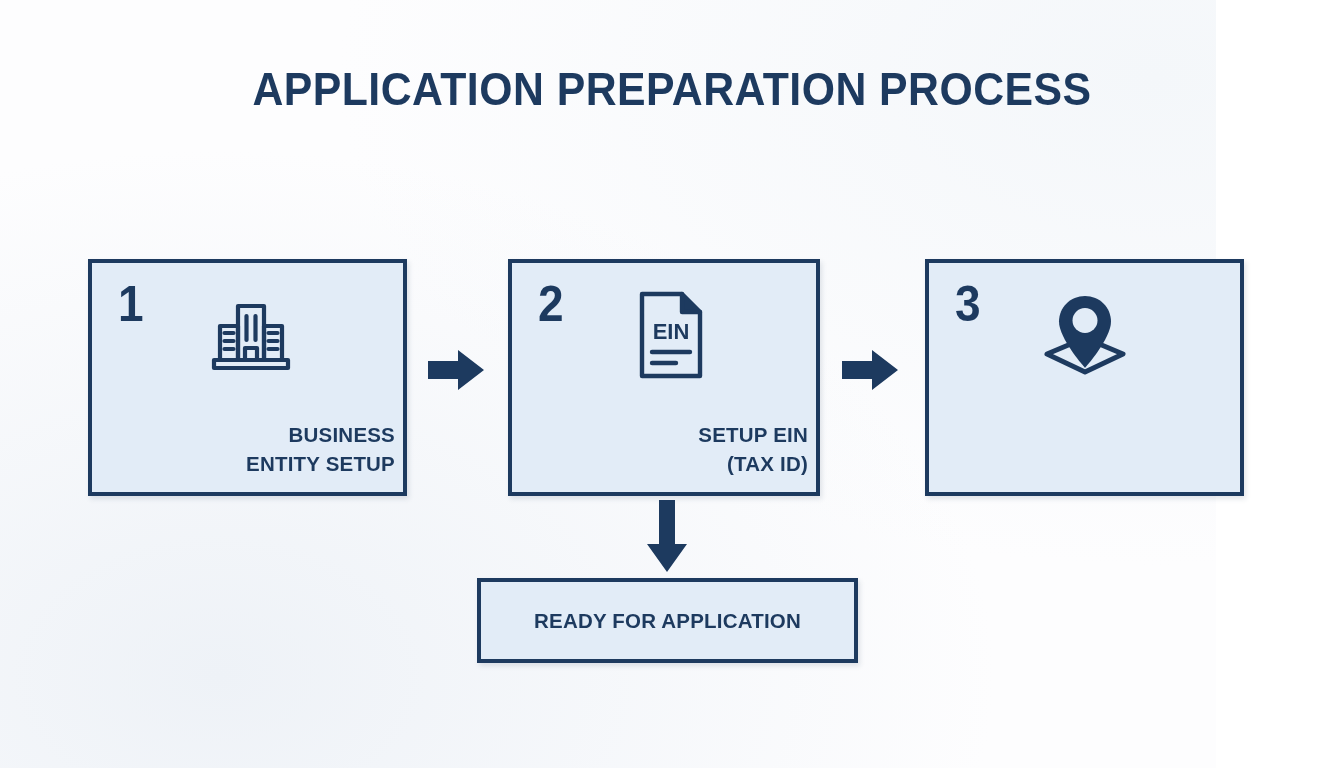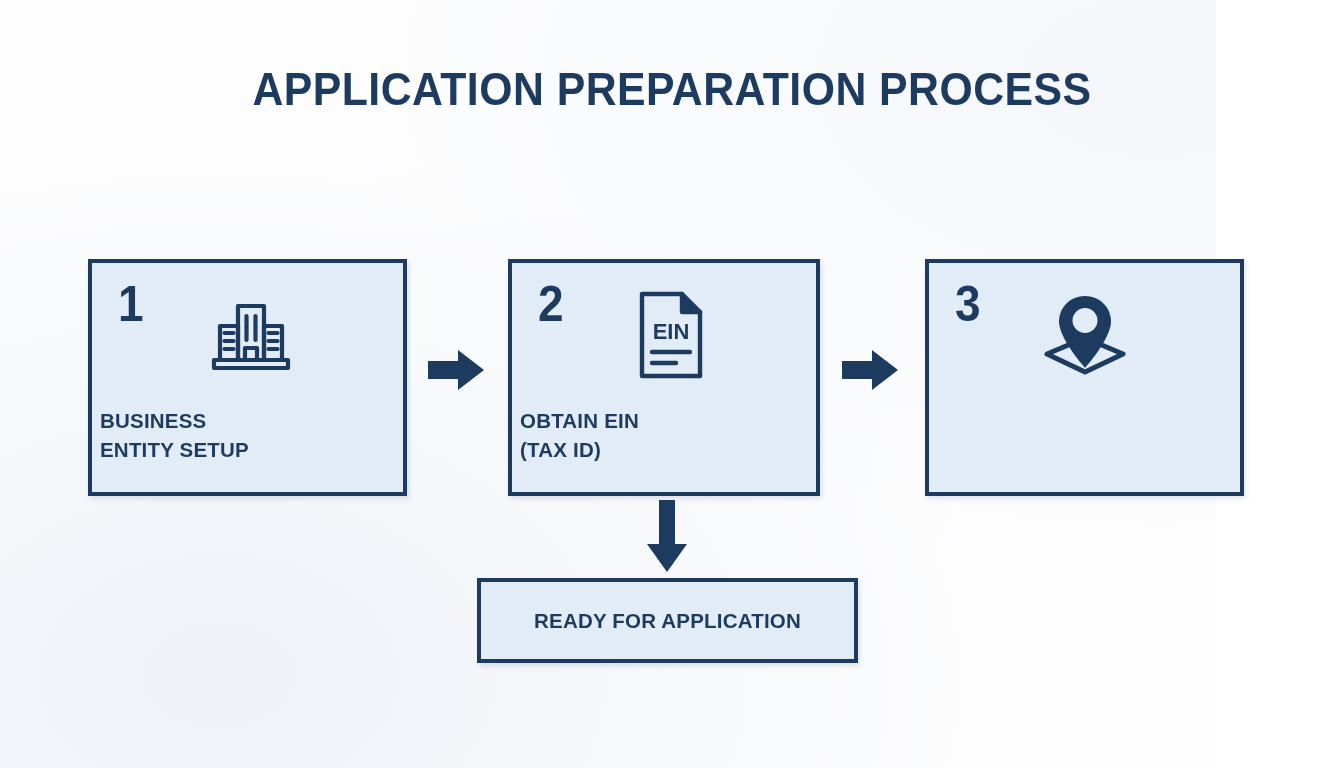--- a/index.html
+++ b/index.html
@@ -76,22 +76,22 @@
     display: flex;
     align-items: center;
     justify-content: flex-end;
   }
   .step-icon svg { display: block; }
 
   .step-label {
     position: absolute;
     left: 8px;
     right: 8px;
-    top: 143px;
-    text-align: left;
+    top: 157px;
+    text-align: right;
     font-size: 20.5px;
     font-weight: 700;
     color: #1d3a5f;
     line-height: 1.42;
     letter-spacing: 0.2px;
     white-space: pre-line;
   }
 
   
   .arrow-right {
@@ -184,21 +184,21 @@
 
         <path d="M10 4 H50 L68 22 V86 H10 Z"></path>
         <path d="M50 4 V22 H68" fill="#1d3a5f"></path>
 
         <path d="M20 62 H58"></path>
         <path d="M20 73 H44"></path>
 
         <text x="39" y="49" text-anchor="middle" font-family="Liberation Sans, sans-serif" font-size="22" font-weight="700" fill="#1d3a5f" stroke="none">EIN</text>
       </svg>
     </div>
-    <div class="step-label">OBTAIN EIN
+    <div class="step-label">SETUP EIN
 (TAX ID)</div>
   </div>
 
   <div class="arrow-right" id="arrow-2-3">
     <svg width="56" height="44" viewBox="0 0 56 44">
       <polygon points="0,13 30,13 30,2 56,22 30,42 30,31 0,31" fill="#1d3a5f"></polygon>
     </svg>
   </div>
 
   <div class="step-box" id="box-3">

